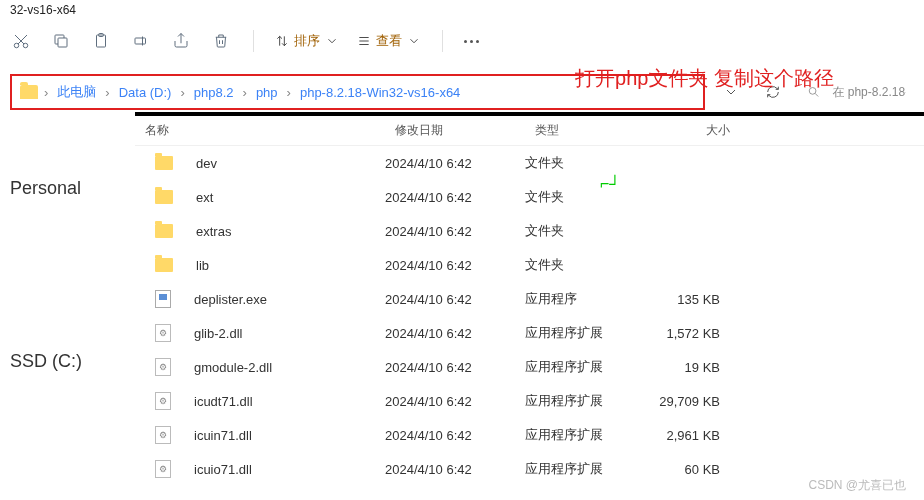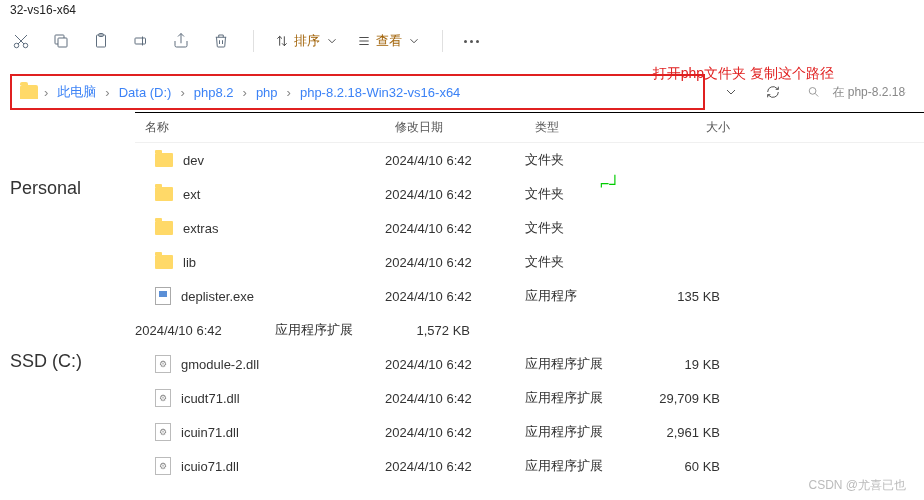--- a/index.html
+++ b/index.html
@@ -9,49 +9,49 @@
     
     .toolbar { display: flex; align-items: center; height: 42px; padding: 0 10px; gap: 18px; }
     .toolbar-icon { width: 22px; height: 22px; display: flex; align-items: center; justify-content: center; color: #5a6a7a; cursor: pointer; }
     .toolbar-icon svg { width: 18px; height: 18px; stroke: currentColor; fill: none; stroke-width: 1.3; }
     .separator { width: 1px; height: 22px; background: #e0e0e0; margin: 0 3px; }
     .toolbar-btn { display: flex; align-items: center; gap: 5px; color: #a16207; cursor: pointer; font-size: 13px; }
     .toolbar-btn svg { width: 14px; height: 14px; stroke: #333; fill: none; stroke-width: 1.5; }
     .dots { display: flex; gap: 3px; }
     .dots span { width: 3px; height: 3px; background: #555; border-radius: 50%; }
     
-    .annotation { position: absolute; top: 65px; right: 90px; color: #e02020; font-size: 14px; }
+    .annotation { position: absolute; top: 65px; right: 90px; color: #e02020; font-size: 20px; }
     
     .address-row { display: flex; align-items: center; height: 40px; padding: 0 10px; gap: 10px; margin-top: 10px; }
     .breadcrumb-container { flex: 1; display: flex; align-items: center; height: 36px; border: 2px solid #e02020; padding: 0 8px; gap: 4px; }
     .folder-glyph { width: 18px; height: 14px; background: #ffd968; border-radius: 2px 2px 0 0; position: relative; }
     .folder-glyph::before { content: ''; position: absolute; top: -3px; left: 0; width: 8px; height: 3px; background: #ffd968; border-radius: 2px 2px 0 0; }
     .crumb { color: #3b82f6; cursor: pointer; padding: 0 3px; }
     .crumb-sep { color: #888; padding: 0 2px; }
     .addr-btn { width: 32px; height: 32px; display: flex; align-items: center; justify-content: center; color: #555; cursor: pointer; }
     .addr-btn svg { width: 16px; height: 16px; stroke: currentColor; fill: none; stroke-width: 1.5; }
     .search-box { width: 115px; height: 34px; display: flex; align-items: center; padding: 0 8px; gap: 12px; color: #888; }
     .search-box svg { width: 14px; height: 14px; stroke: #888; fill: none; stroke-width: 1.5; }
     .search-box span { font-size: 12px; white-space: nowrap; overflow: hidden; }
     
     .main { display: flex; height: 380px; }
     .sidebar { width: 135px; padding: 60px 0 0 10px; font-size: 18px; }
     .sidebar-item { padding: 6px 0; color: #333; }
     .sidebar-spacer { height: 140px; }
     
-    .content { flex: 1; border-top: 1px solid #000000; }
+    .content { flex: 1; border-top: 4px solid #000000; }
     .headers { display: flex; height: 30px; align-items: center; border-bottom: 1px solid #f0f0f0; font-size: 12px; color: #555; }
     .headers > div { padding: 0 10px; }
     .col-name { width: 250px; }
     .col-date { width: 140px; }
     .col-type { width: 115px; }
     .col-size { width: 100px; text-align: right; }
     
     .row { display: flex; height: 34px; align-items: center; font-size: 13px; }
-    .row .col-name { display: flex; align-items: center; gap: 10px; padding-left: 20px; }
+    .row .col-name { display: flex; align-items: center; gap: 23px; padding-left: 20px; }
     .row .col-size { text-align: right; padding-right: 20px; }
     
     .icon-folder { width: 18px; height: 14px; background: #ffd968; border-radius: 1px; position: relative; flex-shrink: 0; }
     .icon-folder::before { content: ''; position: absolute; top: -3px; left: 0; width: 7px; height: 3px; background: #ffd968; border-radius: 1px 1px 0 0; }
     .icon-exe { width: 16px; height: 18px; border: 1px solid #aaa; background: #fff; position: relative; flex-shrink: 0; }
     .icon-exe::after { content: ''; position: absolute; top: 3px; left: 3px; width: 8px; height: 6px; background: #5b8fd6; }
     .icon-dll { width: 16px; height: 18px; border: 1px solid #bbb; background: #fff; position: relative; flex-shrink: 0; }
     .icon-dll::after { content: '⚙'; position: absolute; font-size: 9px; color: #888; top: 3px; left: 3px; }
     
     .cursor-mark { position: absolute; top: 175px; left: 600px; color: #0c0; font-size: 16px; font-weight: bold; }
@@ -213,20 +213,24 @@
         <div class="row">
           <div class="col-name">
             <div class="icon-exe"></div>
             <span>deplister.exe</span>
           </div>
           <div class="col-date">2024/4/10 6:42</div>
           <div class="col-type">应用程序</div>
           <div class="col-size">135 KB</div>
         </div>
         <div class="row">
+          <div class="col-name">
+            <div class="icon-dll"></div>
+            <span>glib-2.dll</span>
+          </div>
           <div class="col-date">2024/4/10 6:42</div>
           <div class="col-type">应用程序扩展</div>
           <div class="col-size">1,572 KB</div>
         </div>
         <div class="row">
           <div class="col-name">
             <div class="icon-dll"></div>
             <span>gmodule-2.dll</span>
           </div>
           <div class="col-date">2024/4/10 6:42</div>

